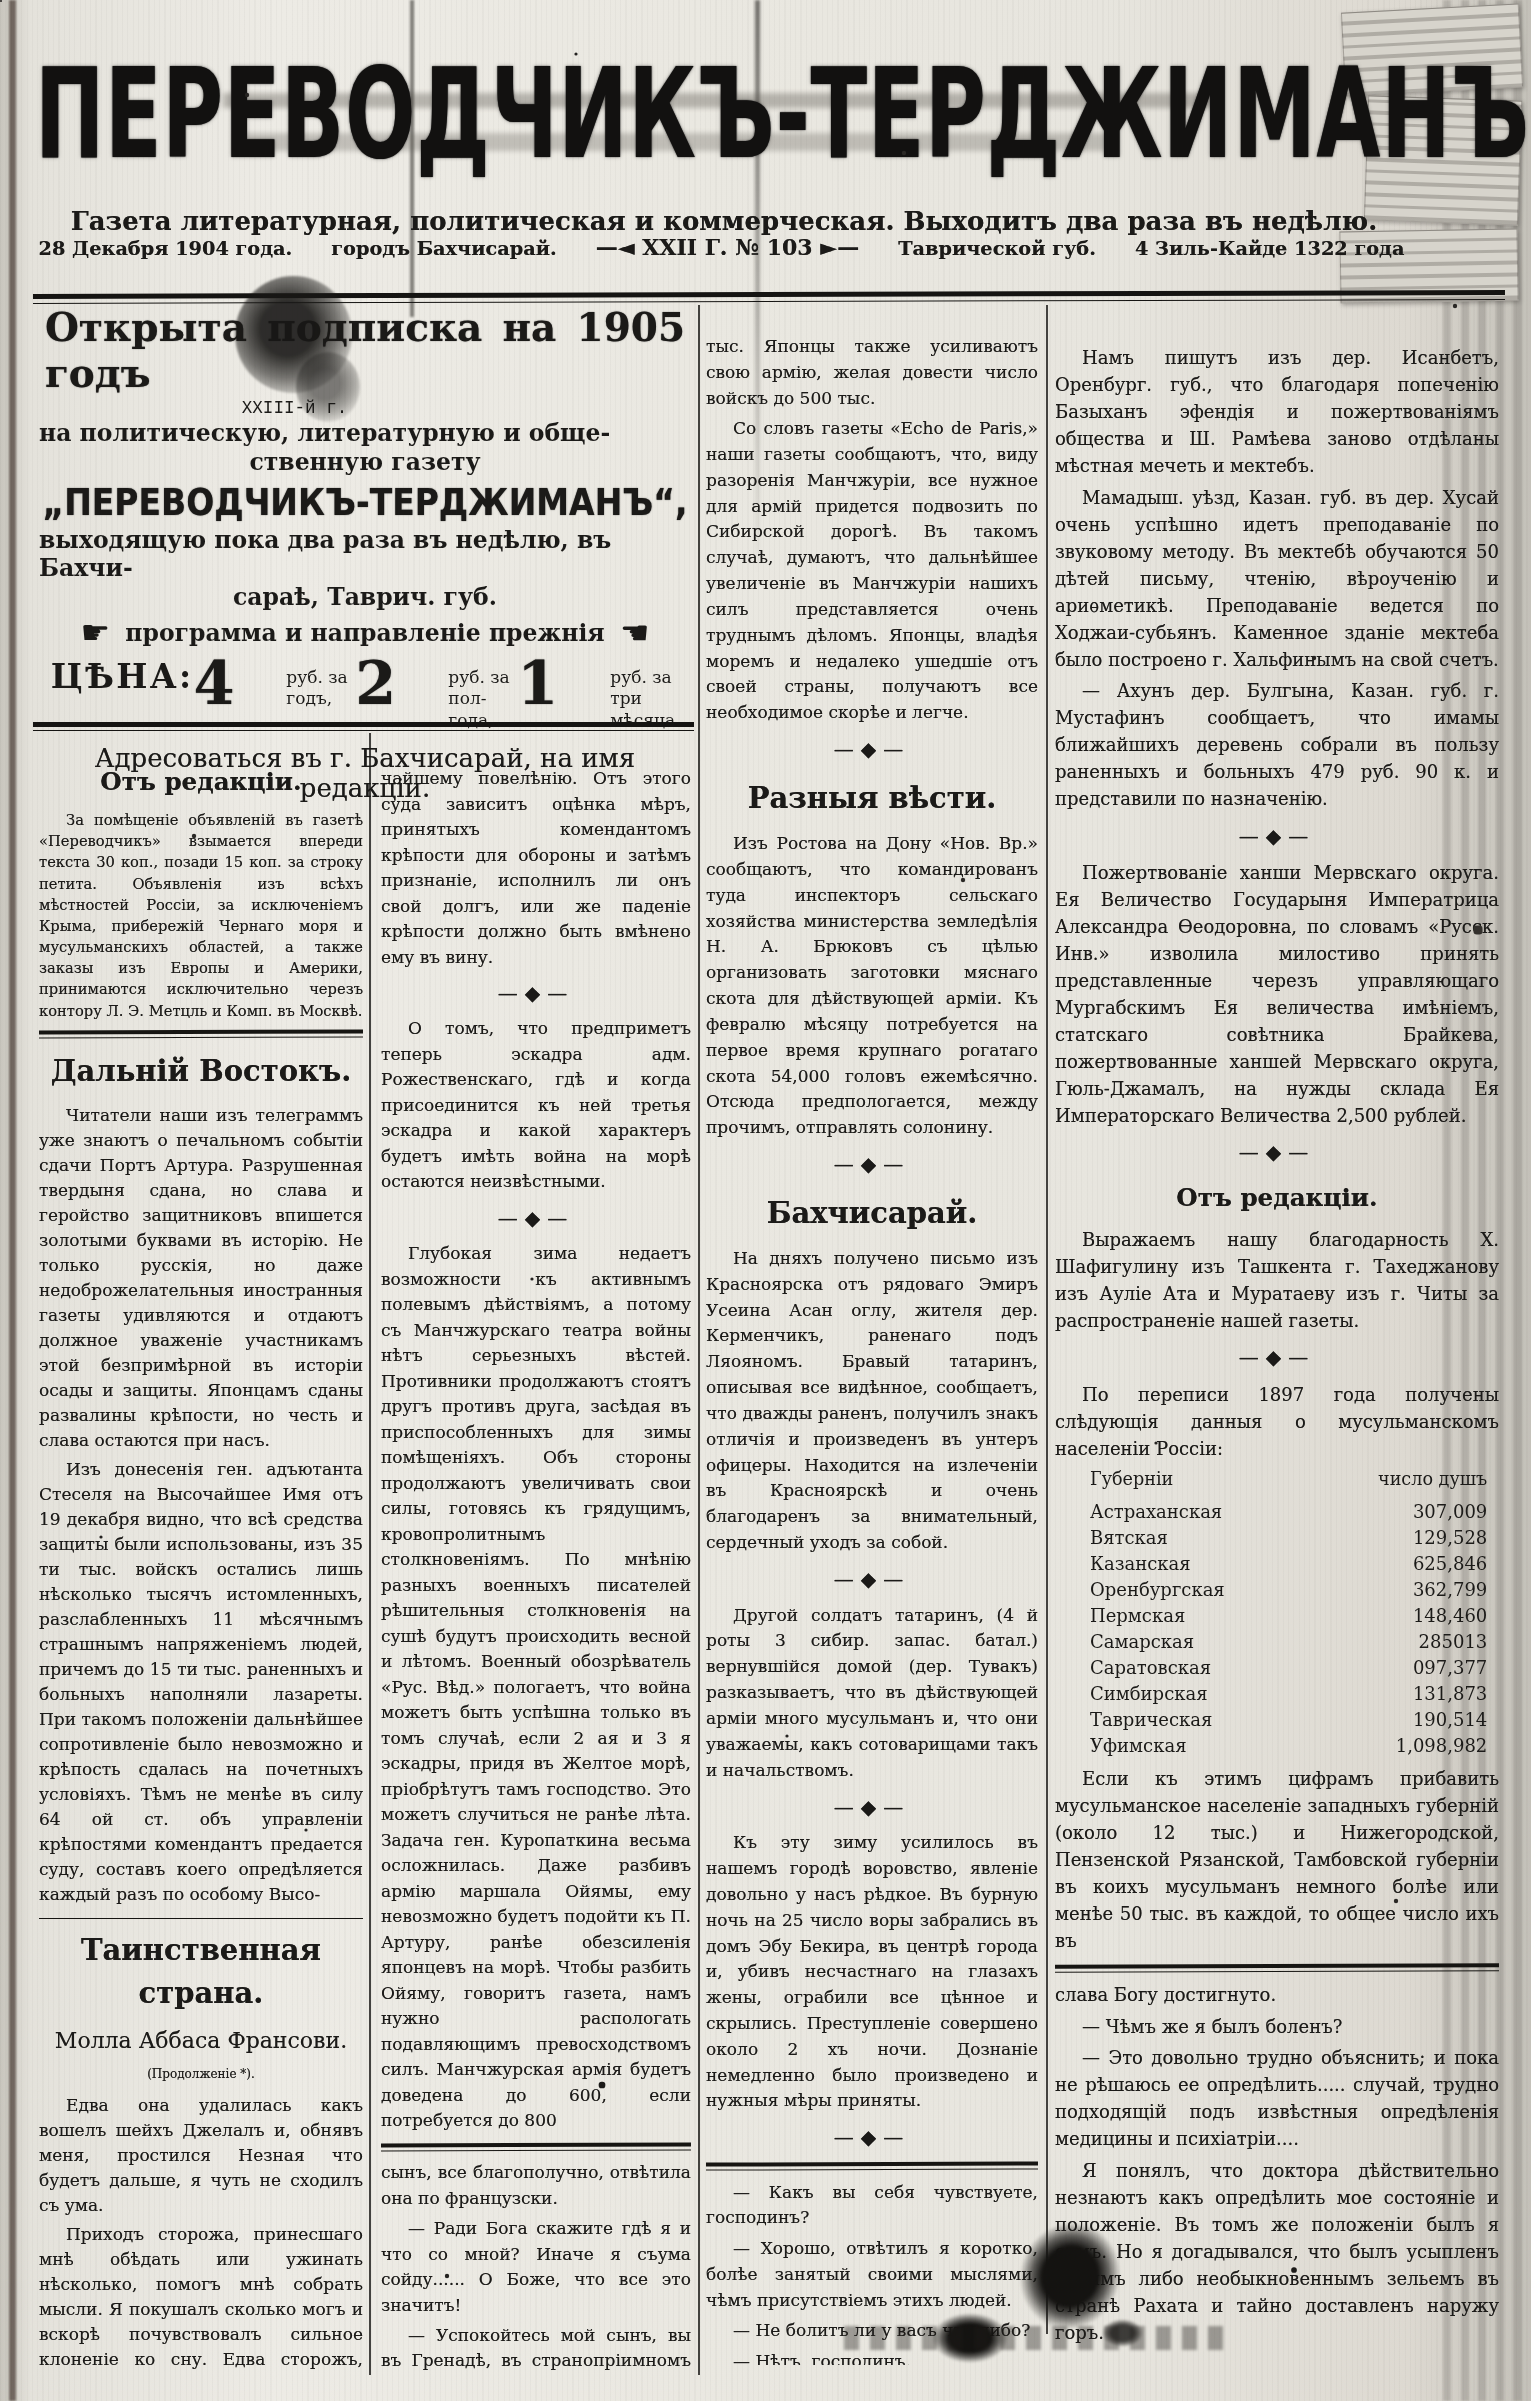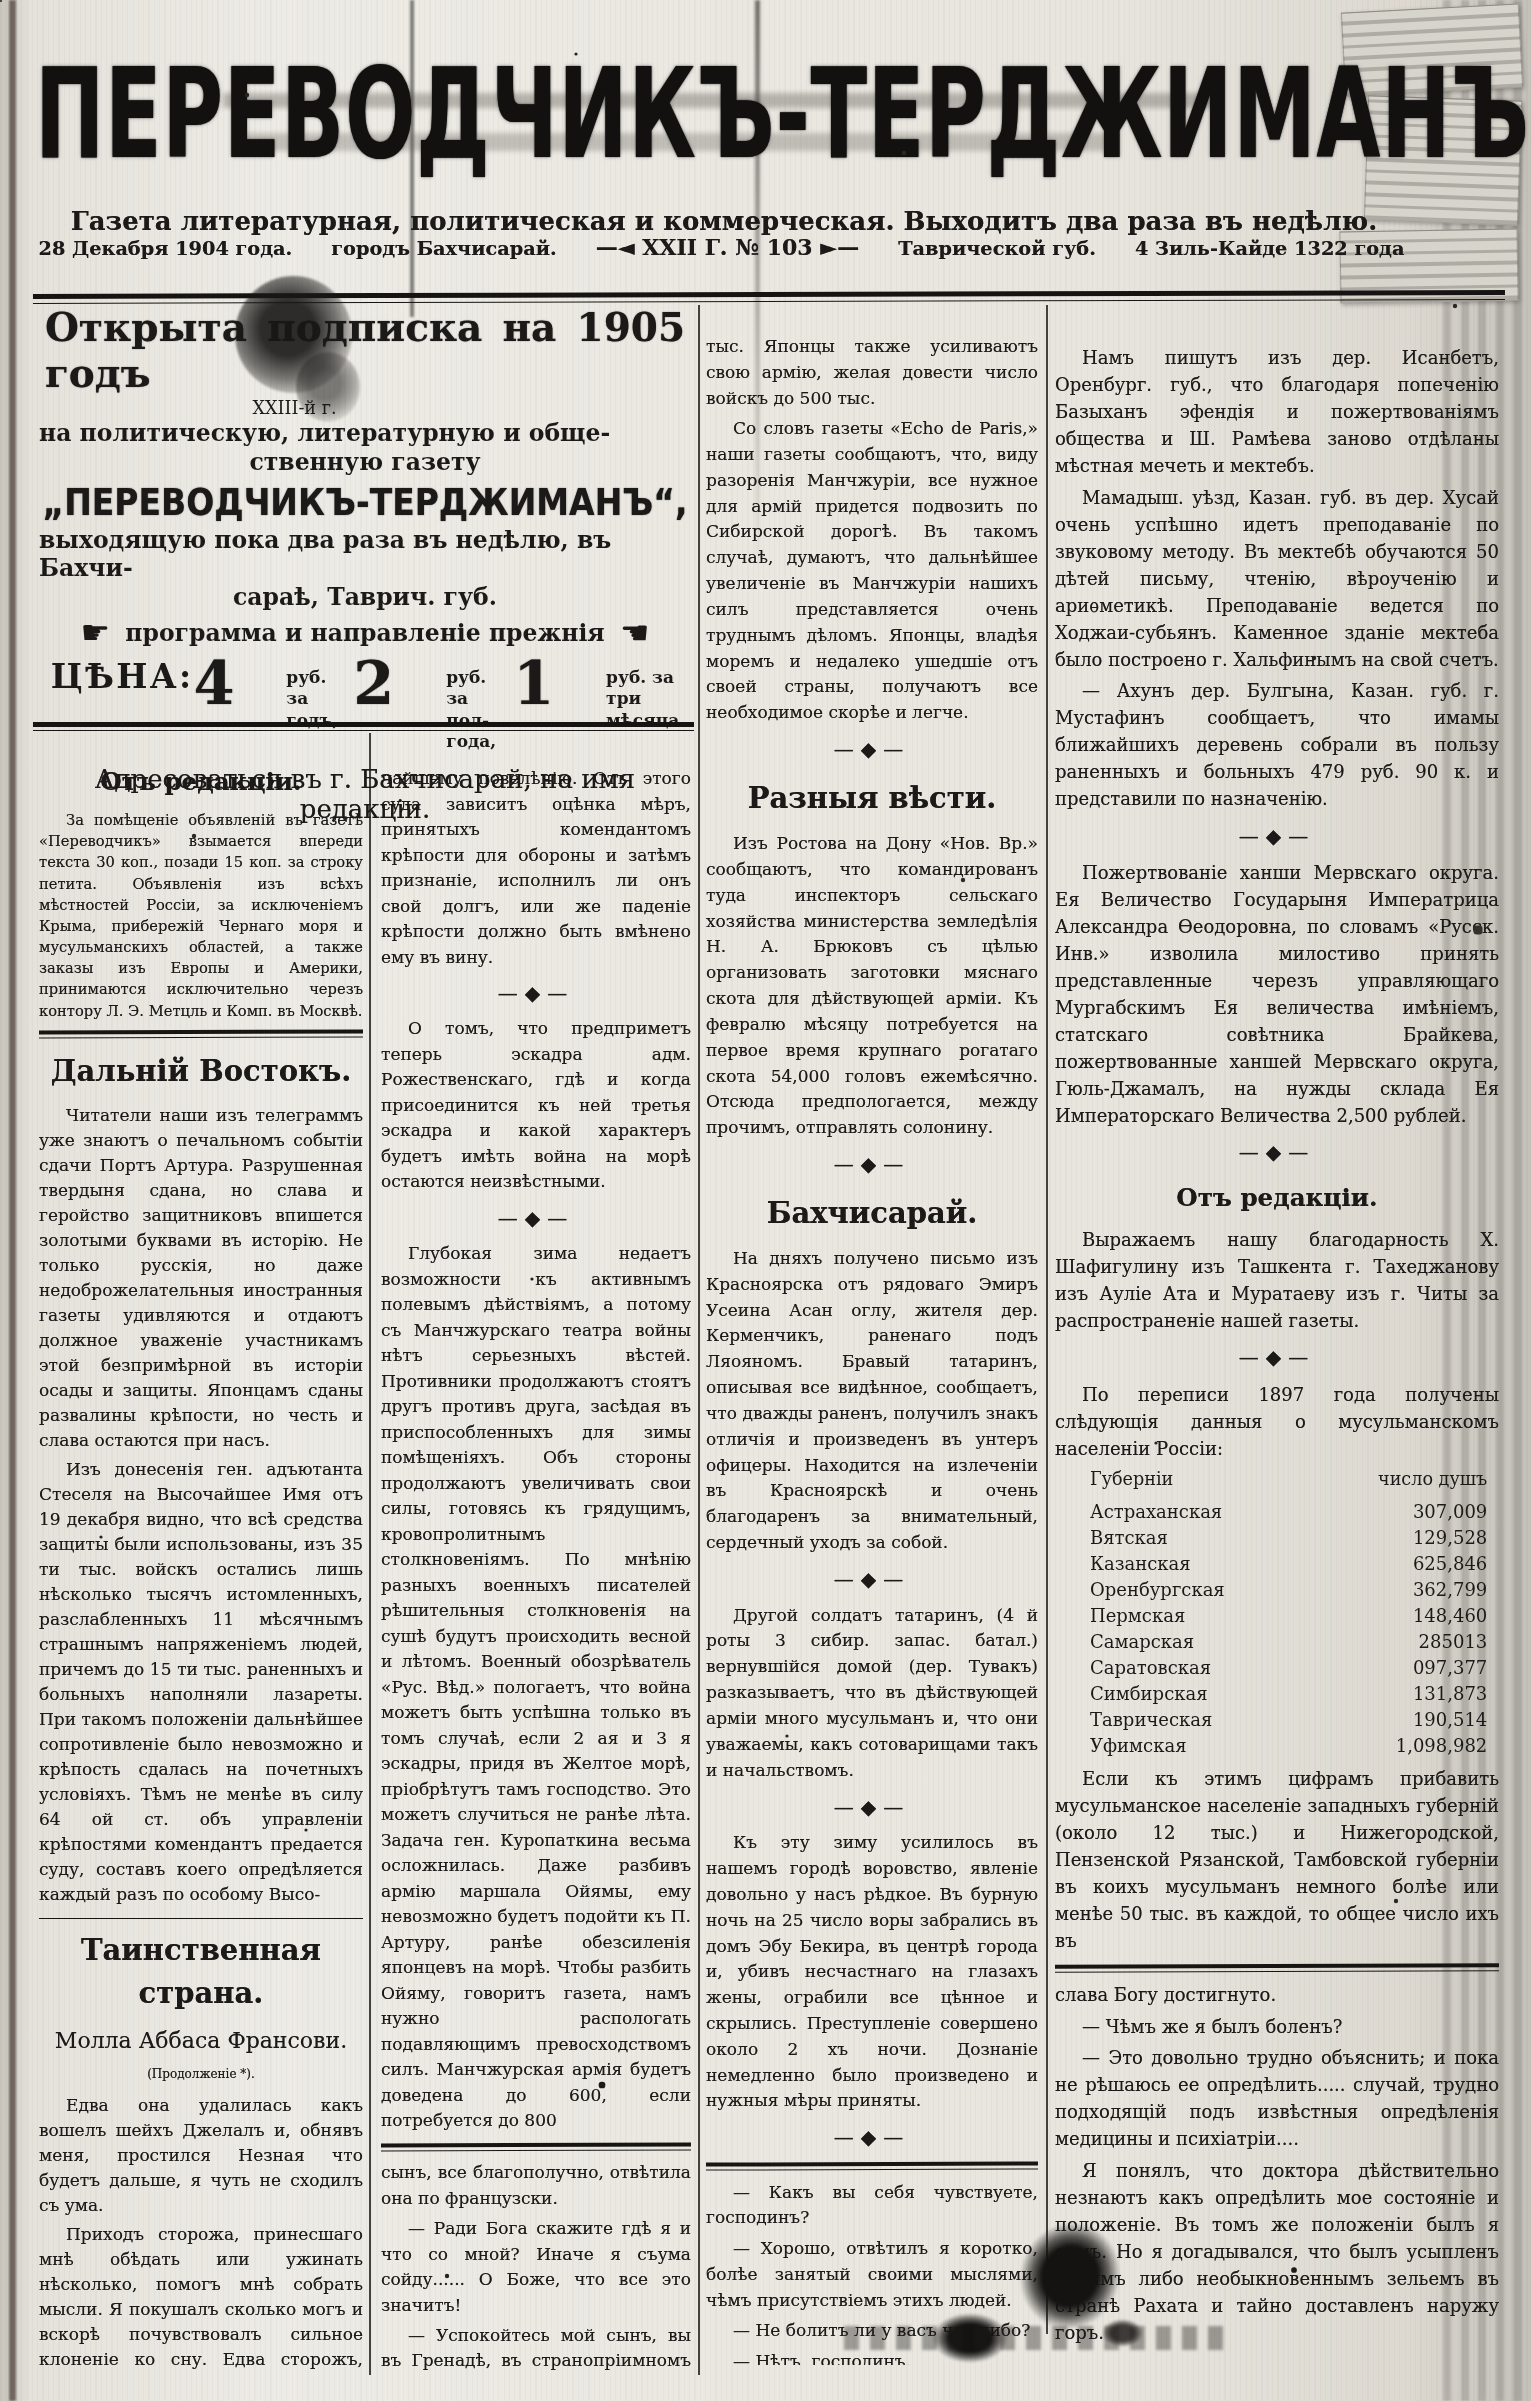--- a/index.html
+++ b/index.html
@@ -67,32 +67,32 @@
   .divider{text-align:center;text-indent:0;font-size:20px;letter-spacing:7px;margin:8.2px 0;
      text-shadow:0 0 0.6px rgba(10,10,10,.8);}
   #col1{left:39px;top:740px;width:324px;height:1636px;font-size:17px;line-height:1.47;}
   #col2{left:381px;top:740px;width:310px;height:1636px;font-size:17px;line-height:1.5;}
   #col3{left:706px;top:307px;width:332px;height:2058px;font-size:17px;line-height:1.52;}
   #col4{left:1055px;top:307px;width:444px;height:2093px;font-size:18px;line-height:1.5;}
   
   .ad{position:absolute;left:39px;top:300px;width:652px;height:420px;text-align:center;}
   .ad-line1{font-weight:bold;font-size:39px;text-align:justify;text-align-last:justify;margin:3.5px 5.9px 0;
      text-shadow:0 0 1.2px rgba(10,10,10,.6);}
-  .ad-line2{text-align:center;font-size:17.6px;margin:2.3px 141px 1.2px 0;}
+  .ad-line2{text-align:center;font-size:17.6px;margin:2.3px 141px 1.2px 0;font-family:Liberation Mono, monospace;}
   .ad-line3,.ad-line5{font-weight:bold;font-size:23.5px;text-align:left;margin:1.2px 0;}
   .ad-line4,.ad-line6{font-weight:bold;font-size:23.5px;text-align:center;margin:1.2px 0;}
   .ad-title{font-family:"DejaVu Sans",sans-serif;font-weight:bold;font-size:33px;margin:5.9px 0 4.7px;
      transform:scaleY(1.15);text-shadow:0 0 1.2px rgba(10,10,10,.7);white-space:nowrap;}
   .ad-program{font-weight:bold;font-size:23.5px;margin:8.2px 0 3.5px;display:flex;justify-content:center;gap:15.2px;align-items:center;}
   .hand{font-family:"DejaVu Sans",sans-serif;font-size:33px;line-height:.8;}
   .price-row{display:flex;align-items:flex-start;justify-content:space-between;margin:9.4px 11.7px 2.3px;}
   .price-label{font-weight:bold;font-size:33px;letter-spacing:2.3px;}
   .price-item{display:flex;align-items:flex-start;gap:5.9px;}
   .price-num{font-weight:bold;font-size:59px;line-height:.9;text-shadow:0 0 1.2px rgba(10,10,10,.7);}
-  .price-unit{font-weight:bold;font-size:17px;text-align:left;line-height:1.25;max-width:88px;margin-top:10.6px;margin-left:46px;}
+  .price-unit{font-weight:normal;font-size:17px;text-align:left;line-height:1.25;max-width:88px;margin-top:10.6px;margin-left:46px;}
   .ad-address{font-size:26px;margin-top:11.7px;text-align:center;text-shadow:0 0 0.6px rgba(10,10,10,.6);}
   
   .stats{margin:3.5px 0 5.9px;padding:0 11.7px 0 35px;}
   .stats-head{display:flex;justify-content:space-between;font-size:17.6px;margin-bottom:5.9px;gap:12px;}
   .stats-row{display:flex;justify-content:space-between;font-size:18px;line-height:1.45;}
   .stats-row .v{min-width:129px;text-align:right;}
 </style>
 </head>
 <body>
 

